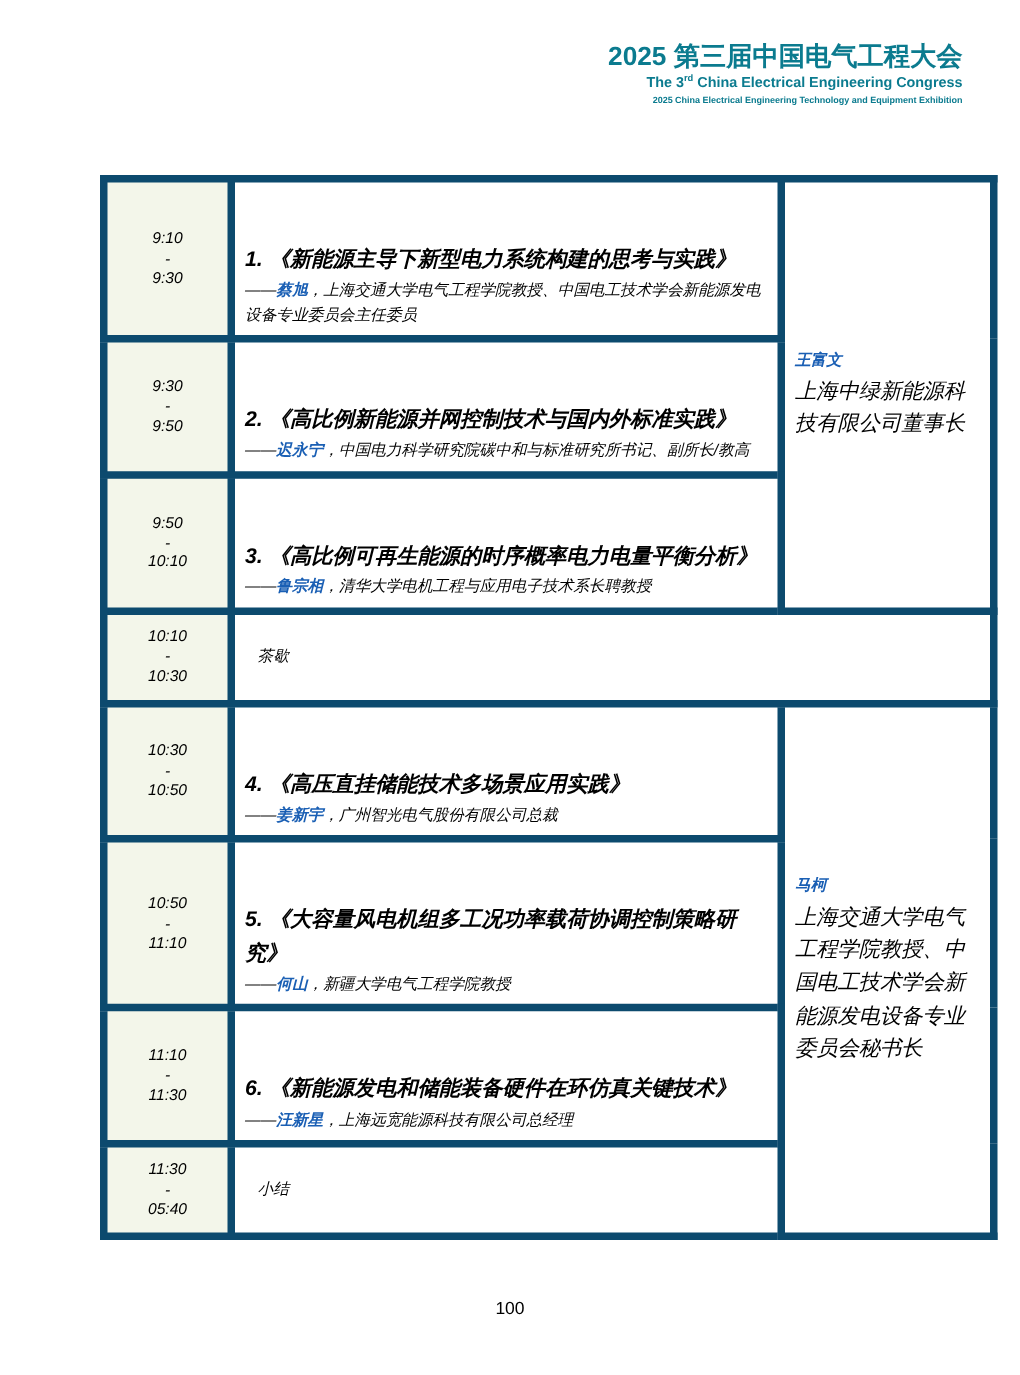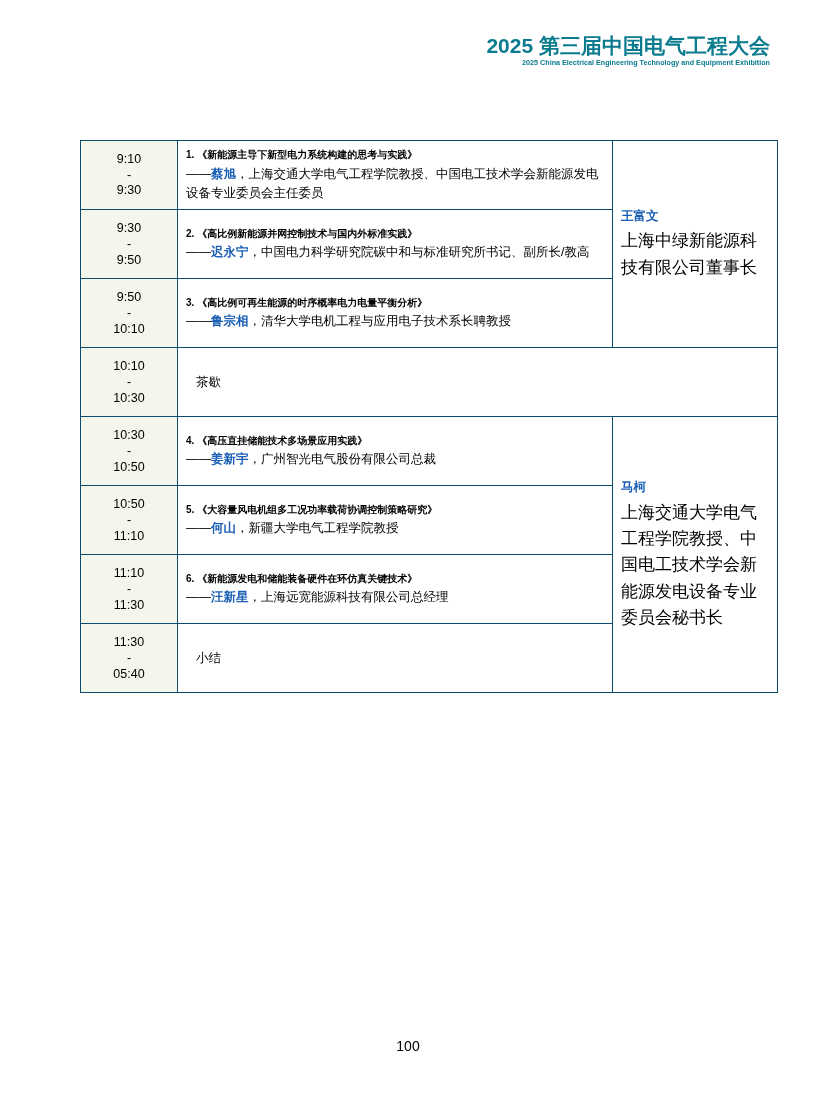--- a/index.html
+++ b/index.html
@@ -64,25 +64,26 @@
     top: 140px;
     left: 80px;
     width: 648px;
   }
   table.agenda {
     border-collapse: collapse;
     width: 648px;
     table-layout: fixed;
   }
   table.agenda td {
-    border: 1px solid #0c4a6e;
+    border: 6px solid #0c4a6e;
     vertical-align: middle;
     padding: 6px 8px;
     font-size: 12.5px;
     line-height: 1.55;
+    font-style: italic;
   }
   td.time {
     width: 80px;
     text-align: center;
     background: #f3f6ea;
     font-size: 12.5px;
     line-height: 1.35;
     padding: 6px 2px;
     white-space: nowrap;
   }
@@ -96,21 +97,22 @@
     vertical-align: middle;
   }
   td.chair {
     width: 148px;
     vertical-align: top;
     padding-top: 10px;
     line-height: 1.6;
   }
   .topic-line {
     font-weight: bold;
-    font-size: 10px;
+    font-size: 17px;
+    margin-top: 43px;
   }
   .topic-num {
     font-weight: bold;
   }
   .speaker-line {
     font-size: 12.5px;
     margin-top: 2px;
   }
   .name-blue {
     color: #1a5fb4;
@@ -144,20 +146,21 @@
     text-align: center;
     font-size: 14px;
     color: #000;
   }
 </style>
 </head>
 <body>
 
 <div class="header">
   <div class="line1"><span>2025</span> <span>第三届中国电气工程大会</span></div>
+  <div class="line2"><span>The 3</span><span class="sup">rd</span><span> China Electrical Engineering Congress</span></div>
   <div class="line4">2025 China Electrical Engineering Technology and Equipment Exhibition</div>
 </div>
 
 <div class="agenda-wrap">
   <table class="agenda">
     <tbody>
 
       <tr>
         <td class="time">
           <span>9:10</span>

